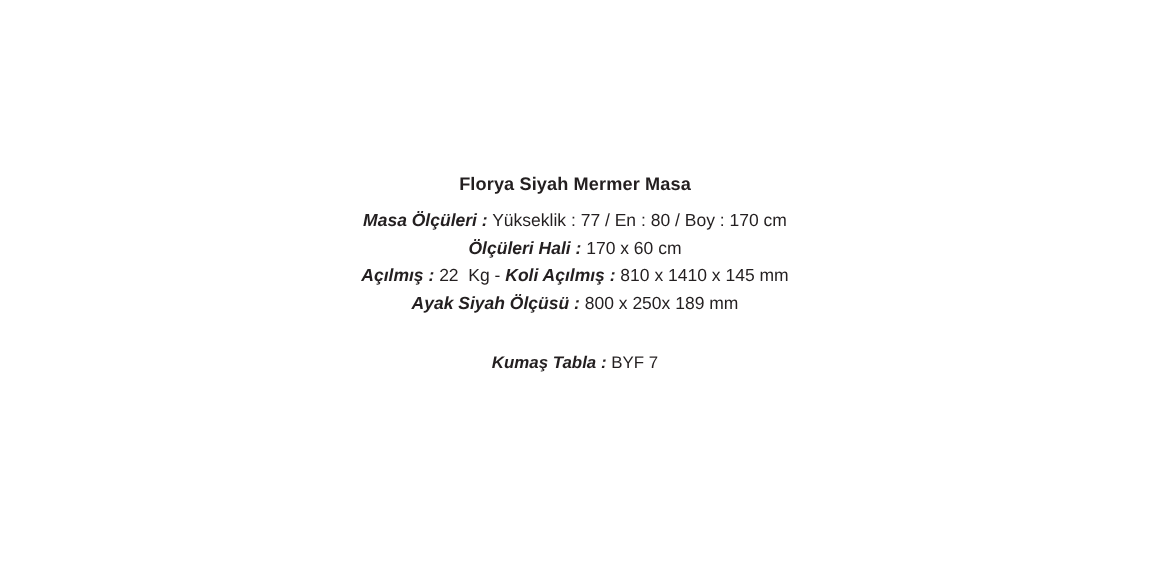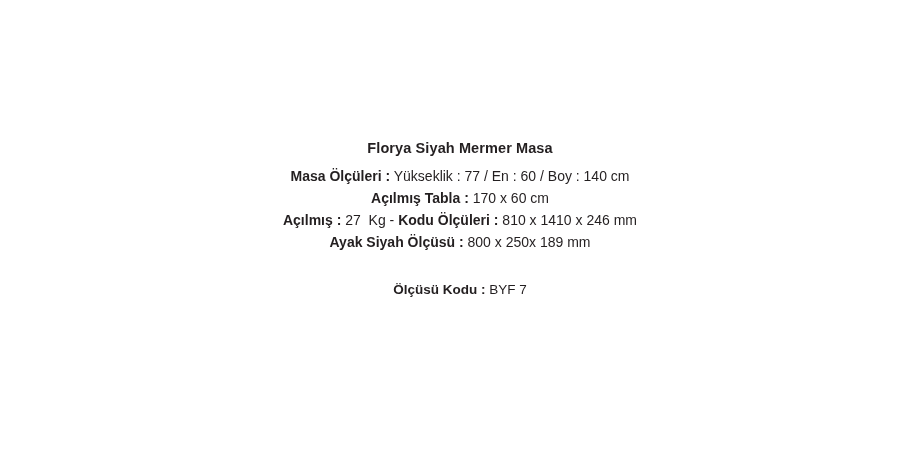--- a/index.html
+++ b/index.html
@@ -34,20 +34,21 @@
     line-height: 1.5;
     margin-bottom: 5px;
   }
   .spec-line {
     font-size: 14px;
     line-height: 1.58;
     white-space: nowrap;
   }
   .lbl {
     font-weight: bold;
+    font-style: italic;
   }
   .val {
     font-weight: normal;
   }
   .gap {
     height: 26px;
   }
   .footer-line {
     font-size: 13.5px;
     line-height: 1.62;
@@ -60,37 +61,37 @@
 </head>
 <body>
 
 <div class="page">
 
   <div class="spec-block">
 
     <div class="title">Florya Siyah Mermer Masa</div>
 
     <div class="spec-line">
-      <span class="lbl">Masa Ölçüleri :</span><span class="val nowrap"> Yükseklik : 77 / En : 60 / Boy : 140 cm</span>
+      <span class="lbl">Masa Ölçüleri :</span><span class="val nowrap"> Yükseklik : 77 / En : 80 / Boy : 170 cm</span>
     </div>
 
     <div class="spec-line">
-      <span class="lbl">Açılmış Tabla :</span><span class="val nowrap"> 170 x 60 cm</span>
+      <span class="lbl">Ölçüleri Hali :</span><span class="val nowrap"> 170 x 60 cm</span>
     </div>
 
     <div class="spec-line">
-      <span class="lbl">Açılmış :</span><span class="val nowrap"> 27  Kg - </span><span class="lbl">Kodu Ölçüleri :</span><span class="val nowrap"> 810 x 1410 x 246 mm</span>
+      <span class="lbl">Açılmış :</span><span class="val nowrap"> 22  Kg - </span><span class="lbl">Koli Açılmış :</span><span class="val nowrap"> 810 x 1410 x 145 mm</span>
     </div>
 
     <div class="spec-line">
       <span class="lbl">Ayak Siyah Ölçüsü :</span><span class="val nowrap"> 800 x 250x 189 mm</span>
     </div>
 
     <div class="gap"></div>
 
     <div class="footer-line">
-      <span class="lbl">Ölçüsü Kodu :</span><span class="val nowrap"> BYF 7</span>
+      <span class="lbl">Kumaş Tabla :</span><span class="val nowrap"> BYF 7</span>
     </div>
 
 
   </div>
 
 </div>
 
 </body></html>

